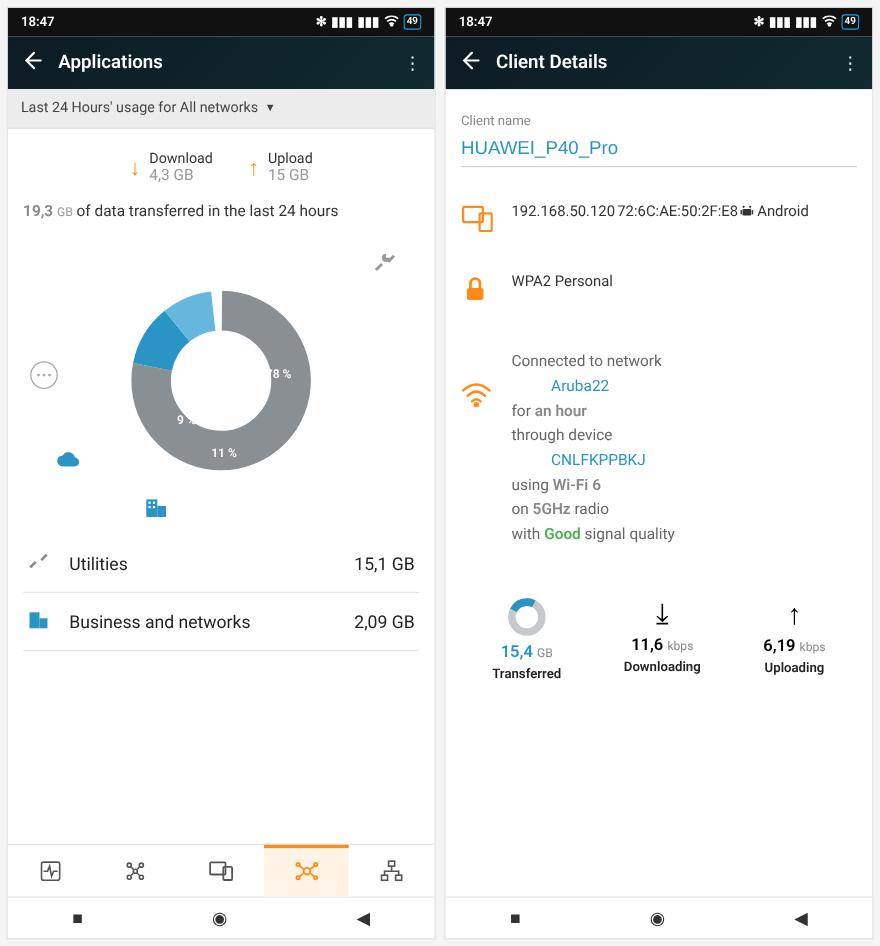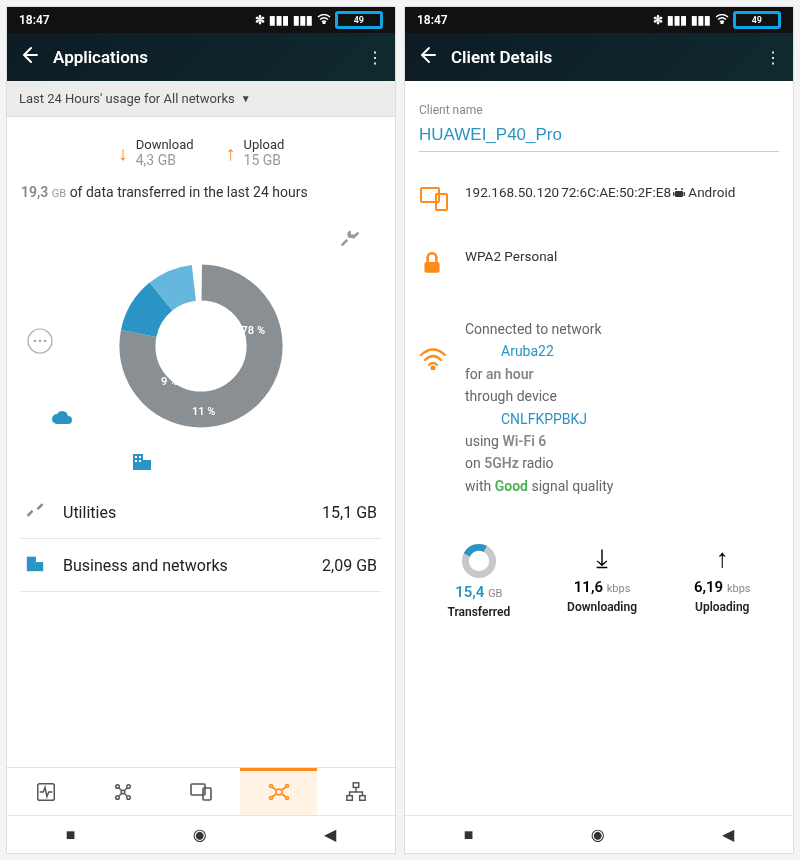--- a/index.html
+++ b/index.html
@@ -28,23 +28,23 @@
     color: #fff;
     display: flex;
     align-items: center;
     padding: 0 12px;
     font-size: 12px;
     font-weight: 600;
     justify-content: space-between;
   }
   .status-right { display: flex; align-items: center; gap: 4px; }
   .batt {
-    border: 3px solid #0ea5e9;
+    border: 1px solid #0ea5e9;
     border-radius: 3px;
-    padding: 0 16px;
+    padding: 0 2px;
     font-size: 9px;
     line-height: 12px;
   }
   
   .app-bar {
     height: 48px;
     background: linear-gradient(135deg, #0d1b24 0%, #102a30 100%);
     color: #fff;
     display: flex;
     align-items: center;
@@ -256,21 +256,21 @@
           </svg>
       </span>
 
       <div class="donut-wrap">
         <svg width="168" height="168" viewBox="0 0 42 42">
           <circle cx="21" cy="21" r="15.9" fill="none" stroke="#8a8f94" stroke-width="9" stroke-dasharray="78 22" stroke-dashoffset="25"></circle>
           <circle cx="21" cy="21" r="15.9" fill="none" stroke="#2a94c4" stroke-width="9" stroke-dasharray="11 89" stroke-dashoffset="47"></circle>
           <circle cx="21" cy="21" r="15.9" fill="none" stroke="#66b7de" stroke-width="9" stroke-dasharray="9 91" stroke-dashoffset="36"></circle>
           <circle cx="21" cy="21" r="10" fill="#fff"></circle>
         </svg>
-        <span class="pct-label" style="top:62px; right:20px;">78 %</span>
+        <span class="pct-label" style="top:72px; right:20px;">78 %</span>
         <span class="pct-label" style="bottom:16px; left:64px;margin-left:11px;">11 %</span>
         <span class="pct-label" style="bottom:46px; left:44px;">9 %</span>
       </div>
     </div>
 
     <div class="app-list">
       <div class="app-row">
         <span class="icon">
           <svg width="20" height="20" viewBox="0 0 24 24" fill="#888">
               <path d="M4 20 L10 14 L8 12 L2 18 Z M20 4 L14 10 L16 12 L22 6 Z"></path>

